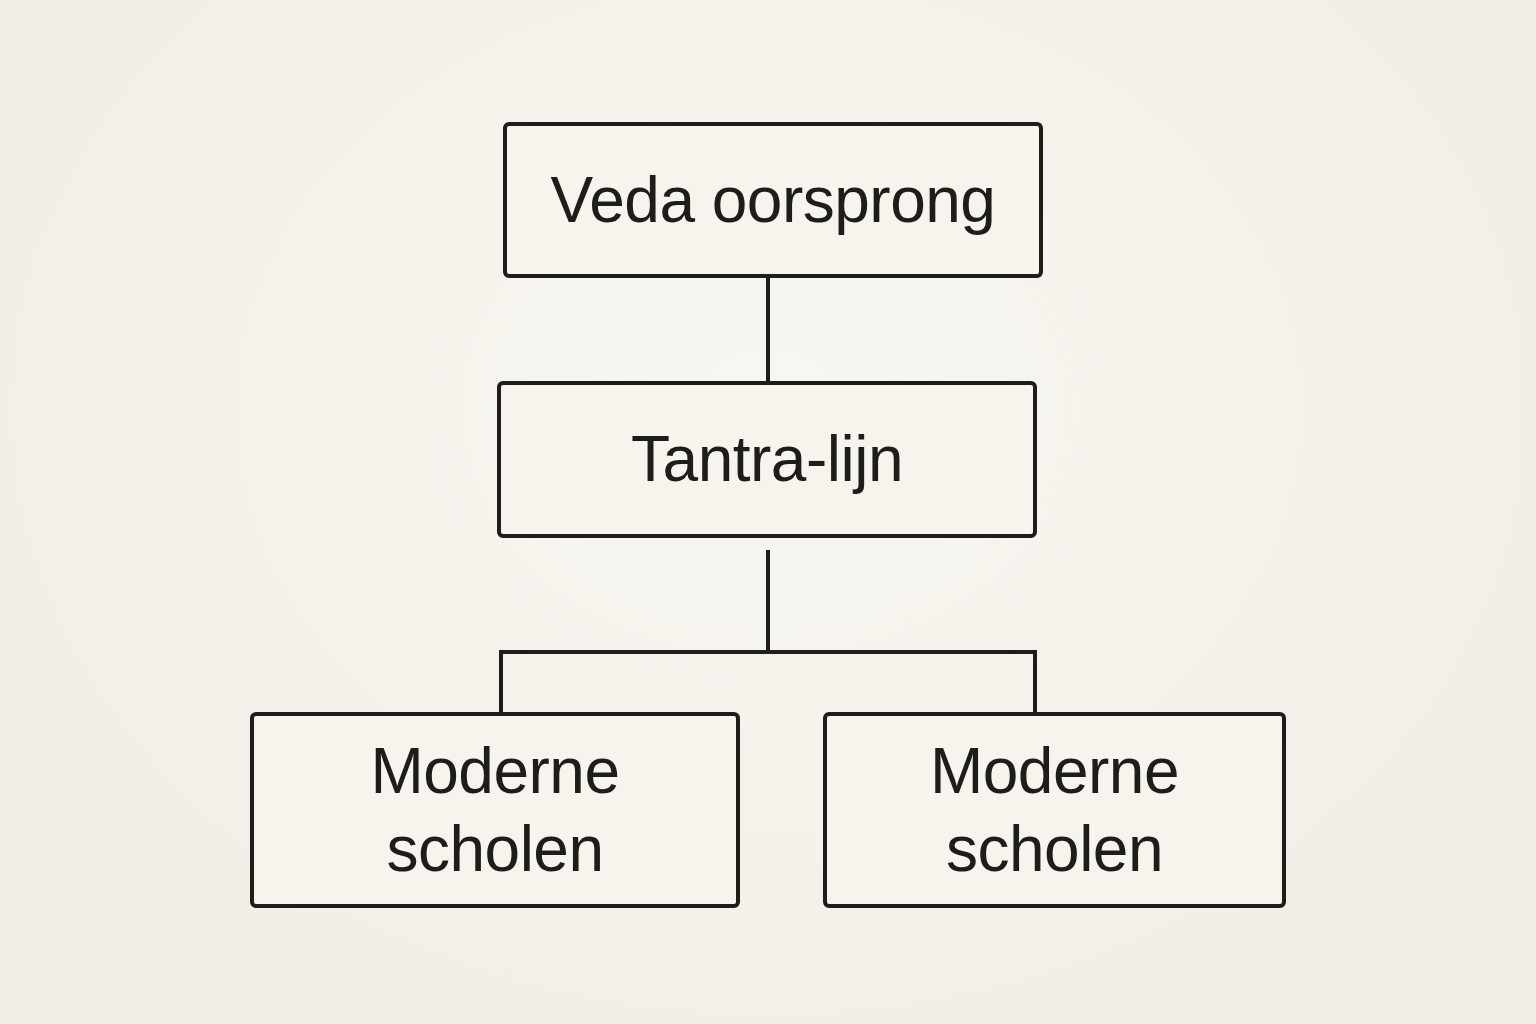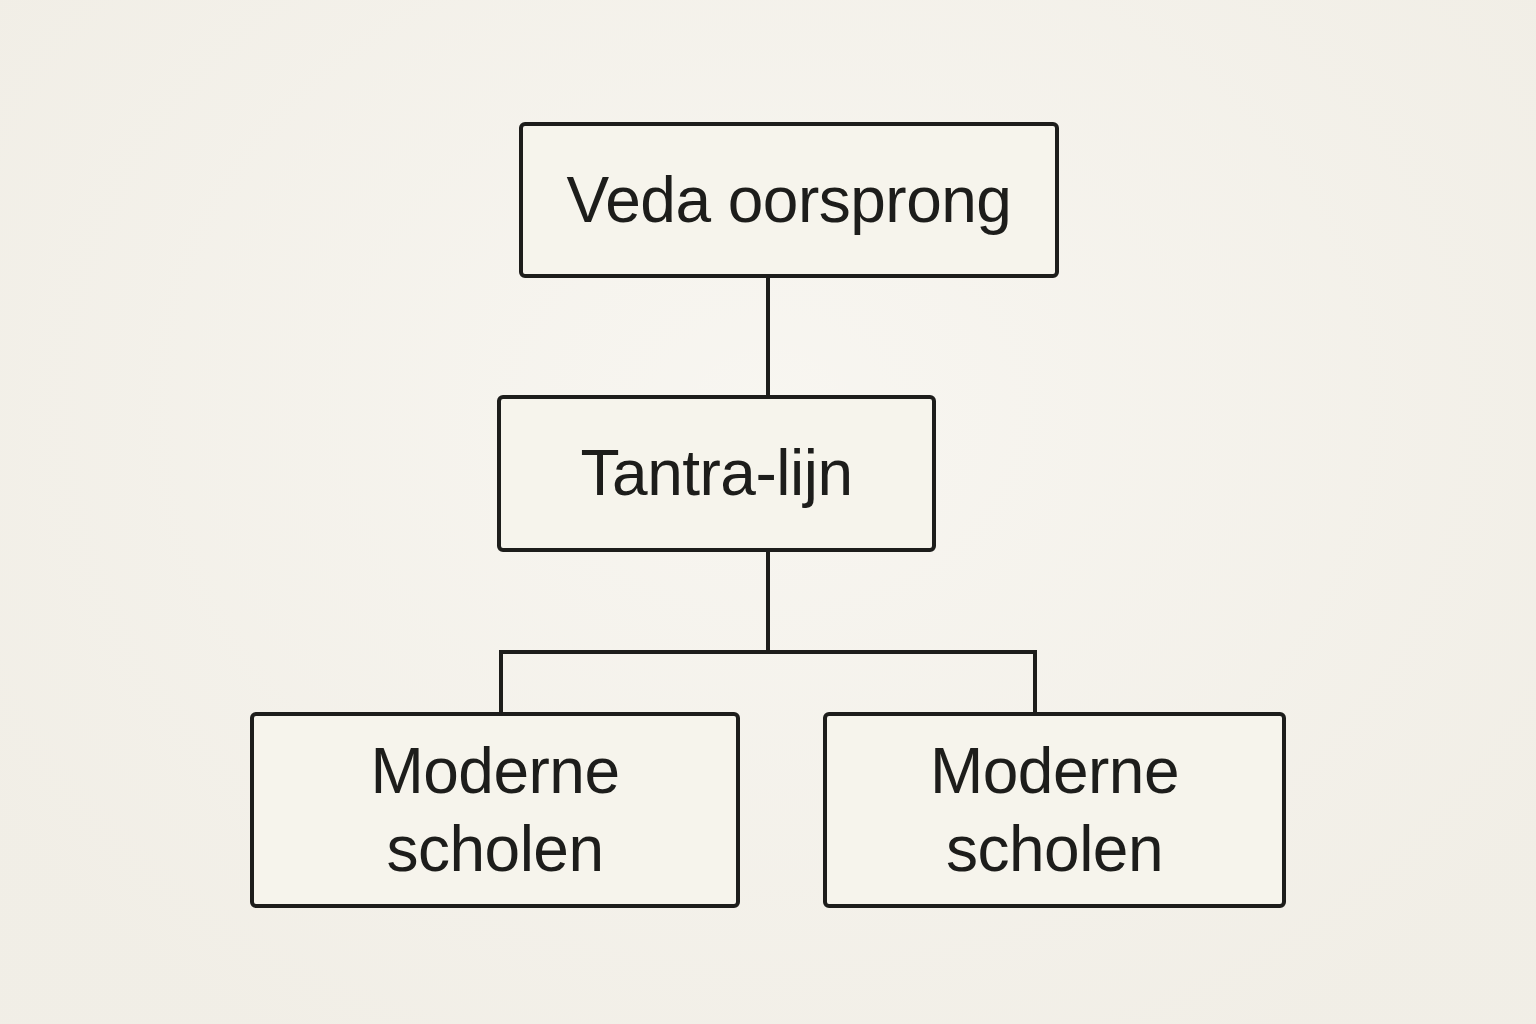--- a/index.html
+++ b/index.html
@@ -39,22 +39,22 @@
     font-weight: 500;
     line-height: 1.22;
     letter-spacing: -0.5px;
     padding: 0 20px;
   }
   .edge {
     position: absolute;
     background: #1d1d1b;
   }
   
-  #node-root    { left: 519px; top: 122px; width: 540px; height: 156px; }
-  #node-middle  { left: 497px; top: 395px; width: 439px; height: 157px; }
+  #node-root    { left: 503px; top: 122px; width: 540px; height: 156px; }
+  #node-middle  { left: 497px; top: 381px; width: 540px; height: 157px; }
   #node-leaf-l  { left: 250px; top: 712px; width: 490px; height: 196px; }
   #node-leaf-r  { left: 823px; top: 712px; width: 463px; height: 196px; }
   
   #edge-root-middle      { left: 766px;  top: 276px; width: 4px;   height: 121px; }
   #edge-middle-stem      { left: 766px;  top: 550px; width: 4px;   height: 104px; }
   #edge-rail             { left: 499px;  top: 650px; width: 538px; height: 4px;  }
   #edge-drop-left        { left: 499px;  top: 650px; width: 4px;   height: 64px; }
   #edge-drop-right       { left: 1033px; top: 650px; width: 4px;   height: 64px; }
 </style>
 </head>

